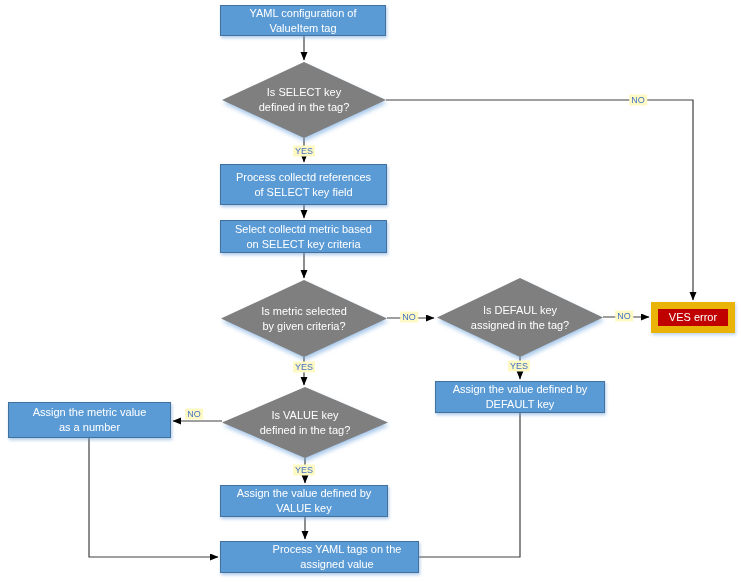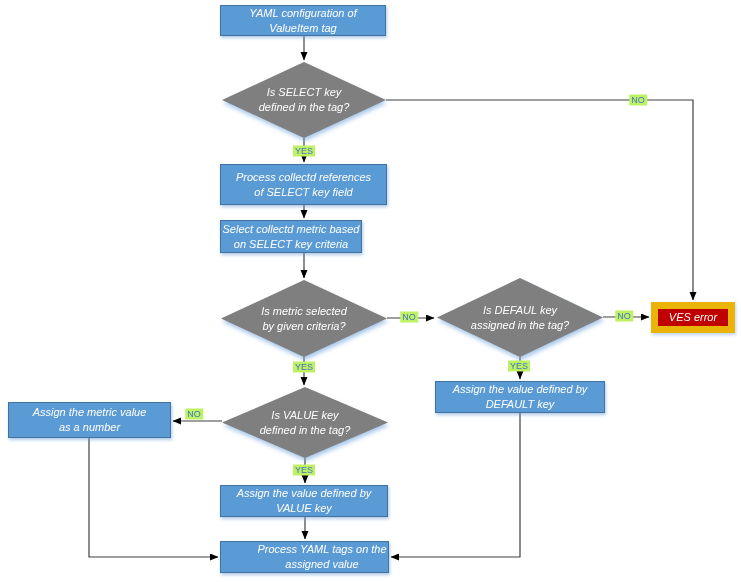--- a/index.html
+++ b/index.html
@@ -26,21 +26,20 @@
     position: absolute;
     display: flex;
     align-items: center;
     justify-content: center;
     text-align: center;
     color: #ffffff;
     font-size: 11px;
     line-height: 1.35;
     white-space: pre-line;
     box-sizing: border-box;
-    font-style: italic;
   }
   .process {
     background: #5B9BD5;
     border: 1px solid #41719C;
     box-shadow: 1px 2px 3px rgba(110, 160, 215, 0.55);
   }
   .error {
     background: #C00000;
     border: 7px solid #eab308;
     box-shadow: 1px 2px 3px rgba(110, 160, 215, 0.45);
@@ -58,21 +57,21 @@
     position: relative;
     z-index: 1;
     text-align: center;
   }
   .elabel {
     position: absolute;
     transform: translate(-50%, -50%);
     font-size: 9px;
     line-height: 1;
     color: #4472C4;
-    background: #bef264;
+    background: #fef9c3;
     padding: 1px 2px;
     z-index: 2;
   }
 </style>
 </head>
 <body>
 
 <div class="canvas">
 
   <svg class="connectors" viewBox="0 0 741 582" xmlns="http://www.w3.org/2000/svg">
@@ -102,21 +101,21 @@
   <div class="node process" style="left:220px; top:5px; width:166px; height:31px;">
     <span>YAML configuration of
 ValueItem tag</span>
   </div>
 
   <div class="node process" style="left:220px; top:164px; width:167px; height:41px;">
     <span>Process collectd references
 of SELECT key field</span>
   </div>
 
-  <div class="node process" style="left:220px; top:220px; width:142px; height:33px;">
+  <div class="node process" style="left:220px; top:220px; width:167px; height:33px;">
     <span>Select collectd metric based
 on SELECT key criteria</span>
   </div>
 
   <div class="node error" style="left:651px; top:302px; width:84px; height:31px;">
     <span>VES error</span>
   </div>
 
   <div class="node process" style="left:435px; top:381px; width:170px; height:32px;">
     <span>Assign the value defined by
@@ -126,21 +125,21 @@
   <div class="node process" style="left:8px; top:402px; width:163px; height:36px;">
     <span>Assign the metric value
 as a number</span>
   </div>
 
   <div class="node process" style="left:220px; top:485px; width:168px; height:32px;">
     <span>Assign the value defined by
 VALUE key</span>
   </div>
 
-  <div class="node process" style="left:220px; top:541px; width:169px; height:32px;padding-left:35px;">
+  <div class="node process" style="left:220px; top:541px; width:199px; height:32px;padding-left:35px;">
     <span>Process YAML tags on the
 assigned value</span>
   </div>
 
   <div class="node diamond" style="left:222px; top:62px; width:164px; height:76px;">
     <div class="shape"></div>
     <span class="dlabel">Is SELECT key
 defined in the tag?</span>
   </div>
 

